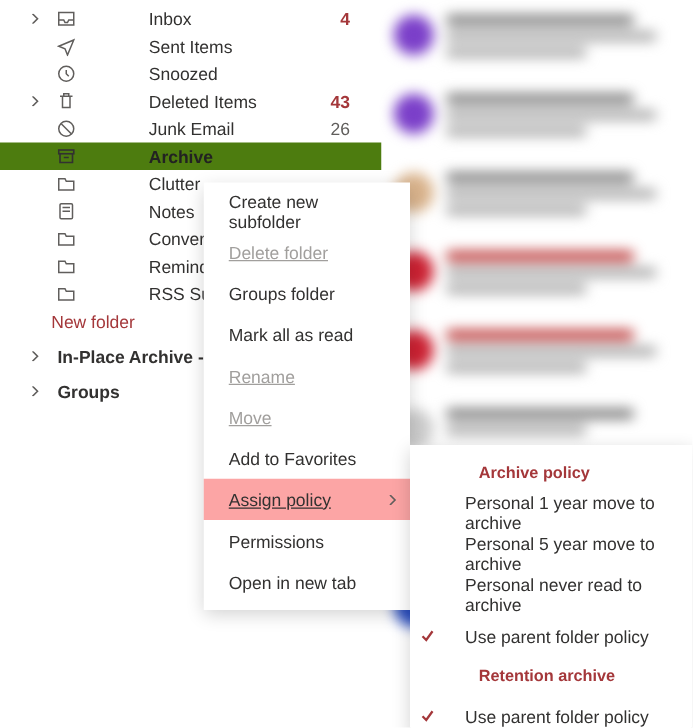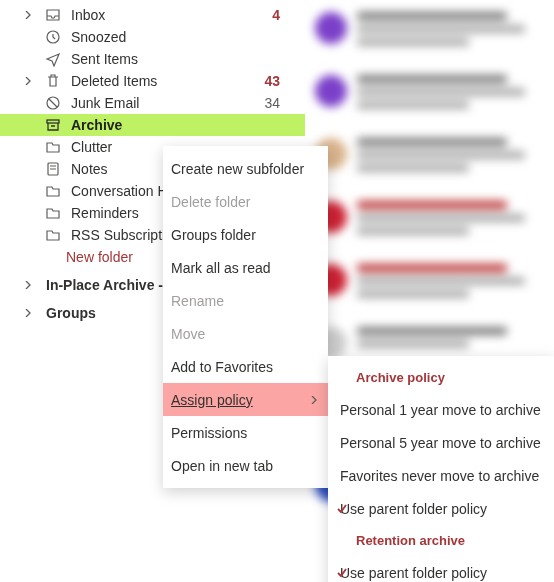--- a/index.html
+++ b/index.html
@@ -19,21 +19,21 @@
   }
   .folder-row {
     display: flex;
     align-items: center;
     height: 22px;
     padding-left: 20px;
     position: relative;
     cursor: pointer;
   }
   .folder-row.level0 { padding-left: 20px; }
-  .folder-row.level1 { padding-left: 45px; }
+  .folder-row.level1 { padding-left: 45px; gap: 48px; }
   .chevron {
     position: absolute;
     left: 22px;
     width: 12px;
     height: 12px;
     display: flex;
     align-items: center;
     justify-content: center;
   }
   .folder-row.level0 .chevron { left: 22px; }
@@ -46,21 +46,21 @@
     justify-content: center;
     color: #605e5c;
     flex-shrink: 0;
   }
   .folder-label { flex: 1; color: #323130; }
   .folder-count {
     margin-right: 25px;
     color: #605e5c;
   }
   .folder-row.highlighted {
-    background: #bef264;
+    background: #4d7c0f;
   }
   .folder-row.highlighted .folder-label { font-weight: 600; color: #222; }
   .bold-count { font-weight: 700; color: #a4373a; }
   .folder-row.new-folder .folder-label { color: #a4373a; }
   .folder-row.section { font-weight: 600; margin-top: 6px; }
   .folder-row.section .chevron { left: 22px; }
 
   
   .context-menu {
     position: absolute;
@@ -69,26 +69,26 @@
     width: 165px;
     background: #ffffff;
     box-shadow: 0 4px 14px rgba(0,0,0,0.18);
     padding: 6px 0;
     z-index: 10;
   }
   .menu-item {
     height: 33px;
     display: flex;
     align-items: center;
-    padding: 0 8px;
+    padding: 0 20px;
     cursor: pointer;
     color: #323130;
     position: relative;
   }
-  .menu-item.disabled { color: #a19f9d; cursor: default; }
+  .menu-item.disabled { color: #a19f9d; cursor: default; text-decoration: underline; }
   .menu-item.hovered { background: #fca5a5; text-decoration: underline; }
   .menu-item .sub-chevron {
     position: absolute;
     right: 10px;
   }
 
   
   .submenu {
     position: absolute;
     left: 328px;
@@ -97,26 +97,27 @@
     background: #ffffff;
     box-shadow: 0 4px 14px rgba(0,0,0,0.18);
     padding: 6px 0 0 0;
     z-index: 11;
   }
   .submenu-header {
     color: #a4373a;
     font-weight: 600;
     font-size: 13px;
     padding: 8px 28px 8px 28px;
+    margin-left: 27px;
   }
   .submenu-item {
     height: 33px;
     display: flex;
     align-items: center;
-    padding: 0 10px 0 12px;
+    padding: 0 10px 0 44px;
     cursor: pointer;
     position: relative;
     color: #323130;
   }
   .submenu-item .check {
     position: absolute;
     left: 8px;
     color: #a4373a;
   }
 
@@ -224,34 +225,34 @@
         </svg>
       </span>
     <span class="folder-label">Inbox</span>
     <span class="folder-count bold-count">4</span>
   </div>
 
 
   <div class="folder-row level1">
     <span class="folder-icon">
         <svg width="16" height="16" viewBox="0 0 16 16" fill="none" stroke="#605e5c" stroke-width="1.2">
+          <path d="M2 8l12-5-5 12-2-5-5-2z"></path>
+        </svg>
+      </span>
+    <span class="folder-label">Sent Items</span>
+  </div>
+
+  <div class="folder-row level1">
+    <span class="folder-icon">
+        <svg width="16" height="16" viewBox="0 0 16 16" fill="none" stroke="#605e5c" stroke-width="1.2">
           <circle cx="8" cy="8" r="6"></circle>
           <path d="M8 5v3l2 2"></path>
         </svg>
       </span>
     <span class="folder-label">Snoozed</span>
-  </div>
-
-  <div class="folder-row level1">
-    <span class="folder-icon">
-        <svg width="16" height="16" viewBox="0 0 16 16" fill="none" stroke="#605e5c" stroke-width="1.2">
-          <path d="M2 8l12-5-5 12-2-5-5-2z"></path>
-        </svg>
-      </span>
-    <span class="folder-label">Sent Items</span>
   </div>
 
   <div class="folder-row level1">
     <span class="chevron">
         <svg width="8" height="8" viewBox="0 0 8 8">
           <path d="M2 0 L6 4 L2 8" fill="none" stroke="#605e5c" stroke-width="1.3"></path>
         </svg>
       </span>
     <span class="folder-icon">
         <svg width="16" height="16" viewBox="0 0 16 16" fill="none" stroke="#605e5c" stroke-width="1.2">
@@ -263,21 +264,21 @@
   </div>
 
   <div class="folder-row level1">
     <span class="folder-icon">
         <svg width="16" height="16" viewBox="0 0 16 16" fill="none" stroke="#605e5c" stroke-width="1.2">
           <circle cx="8" cy="8" r="6"></circle>
           <path d="M4 4l8 8"></path>
         </svg>
       </span>
     <span class="folder-label">Junk Email</span>
-    <span class="folder-count">34</span>
+    <span class="folder-count">26</span>
   </div>
 
   <div class="folder-row level1 highlighted">
     <span class="folder-icon">
         <svg width="16" height="16" viewBox="0 0 16 16" fill="none" stroke="#323130" stroke-width="1.3">
           <rect x="2" y="3" width="12" height="3"></rect>
           <path d="M3 6v7h10V6M6 9h4"></path>
         </svg>
       </span>
     <span class="folder-label">Archive</span>
@@ -322,21 +323,21 @@
 
   <div class="folder-row level1">
     <span class="folder-icon">
         <svg width="16" height="16" viewBox="0 0 16 16" fill="none" stroke="#605e5c" stroke-width="1.2">
           <path d="M2 4h5l1 2h6v7H2z"></path>
         </svg>
       </span>
     <span class="folder-label">RSS Subscriptions</span>
   </div>
 
-  <div class="folder-row level1 new-folder" style="padding-left:66px">
+  <div class="folder-row level1 new-folder" style="padding-left:41px">
     <span class="folder-label">New folder</span>
   </div>
 
   <div class="folder-row level0 section">
     <span class="chevron">
         <svg width="8" height="8" viewBox="0 0 8 8">
           <path d="M2 0 L6 4 L2 8" fill="none" stroke="#605e5c" stroke-width="1.3"></path>
         </svg>
       </span>
     <span style="width:26px"></span>
@@ -371,21 +372,21 @@
       </span>
   </div>
   <div class="menu-item">Permissions</div>
   <div class="menu-item">Open in new tab</div>
 </div>
 
 <div class="submenu">
   <div class="submenu-header">Archive policy</div>
   <div class="submenu-item">Personal 1 year move to archive</div>
   <div class="submenu-item">Personal 5 year move to archive</div>
-  <div class="submenu-item">Favorites never move to archive</div>
+  <div class="submenu-item">Personal never read to archive</div>
   <div class="submenu-item">
     <span class="check">
         <svg width="12" height="12" viewBox="0 0 12 12">
           <path d="M2 6l3 3 5-7" fill="none" stroke="#a4373a" stroke-width="1.8"></path>
         </svg>
       </span>
     <span>Use parent folder policy</span>
   </div>
   <div class="submenu-header">Retention archive</div>
   <div class="submenu-item">

